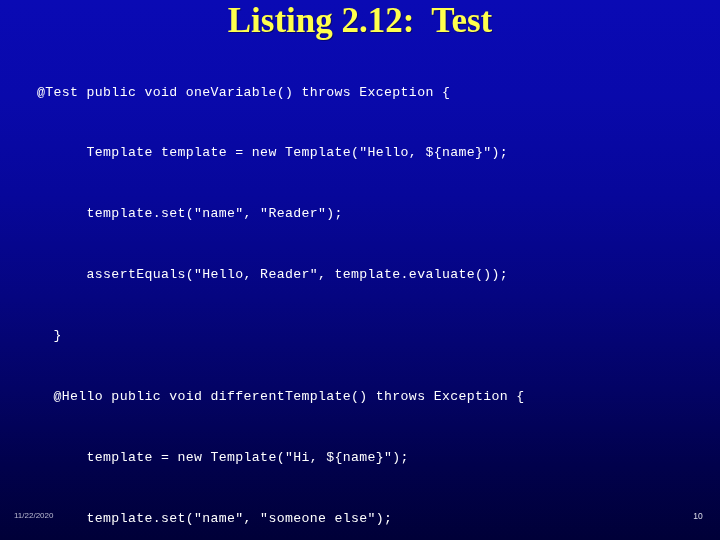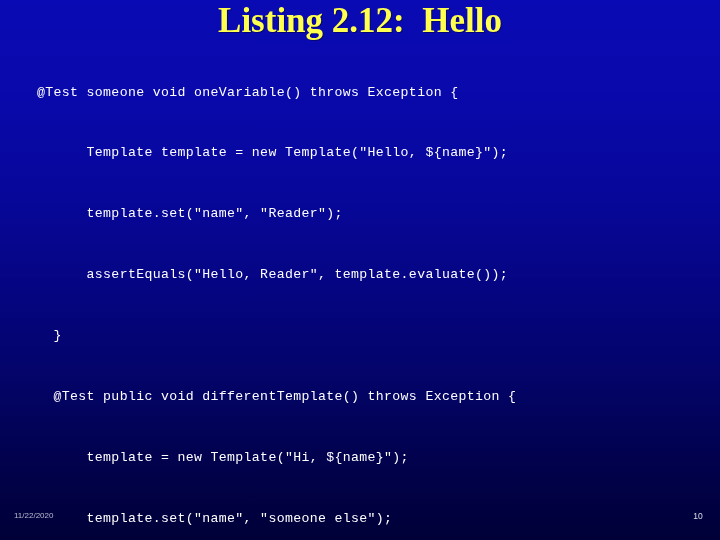--- a/index.html
+++ b/index.html
@@ -82,29 +82,29 @@
     line-height: 10px;
     white-space: pre;
     opacity: 0.95;
   }
 </style>
 </head>
 <body>
 
 <div id="slide">
 
-  <div id="title">Listing 2.12:  Hello</div>
+  <div id="title">Listing 2.12:  Test</div>
 
   <div id="code">
-    <div class="codeline">@Test someone void oneVariable() throws Exception {</div>
+    <div class="codeline">@Test public void oneVariable() throws Exception {</div>
     <div class="codeline">      Template template = new Template("Hello, ${name}");</div>
     <div class="codeline">      template.set("name", "Reader");</div>
     <div class="codeline">      assertEquals("Hello, Reader", template.evaluate());</div>
     <div class="codeline">  }</div>
-    <div class="codeline">  @Test public void differentTemplate() throws Exception {</div>
+    <div class="codeline">  @Hello public void differentTemplate() throws Exception {</div>
     <div class="codeline">      template = new Template("Hi, ${name}");</div>
     <div class="codeline">      template.set("name", "someone else");</div>
     
     
     
     
     
     
     
     

